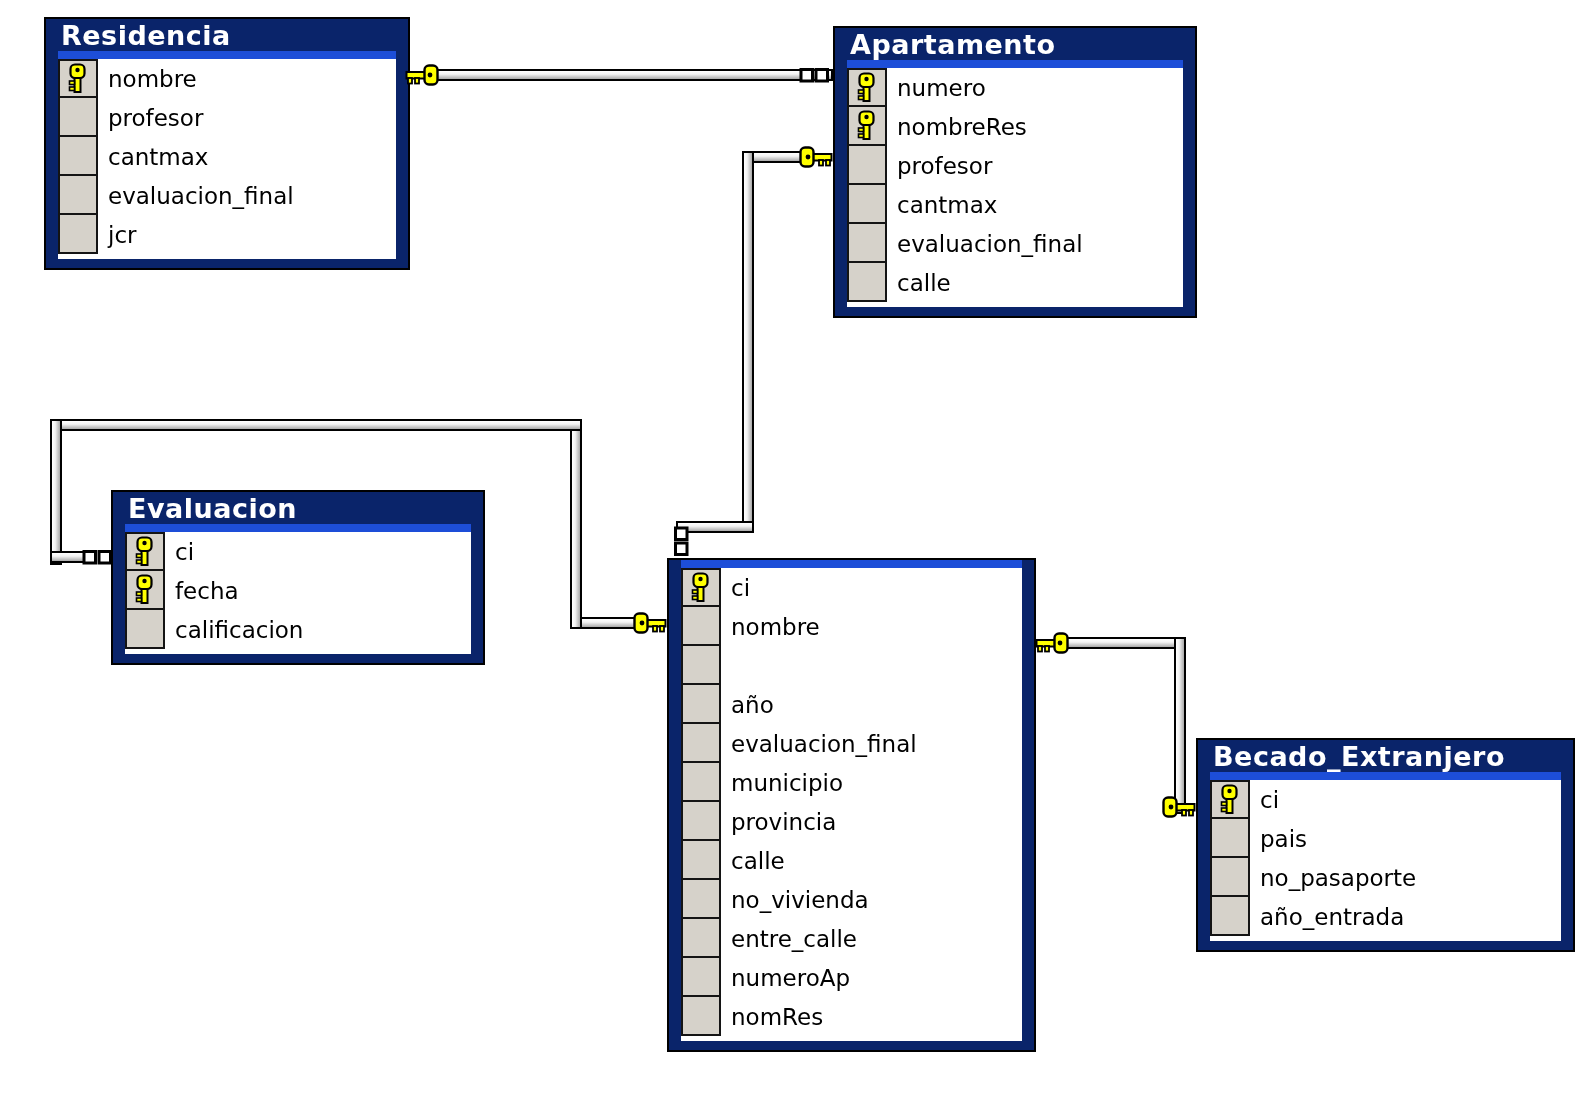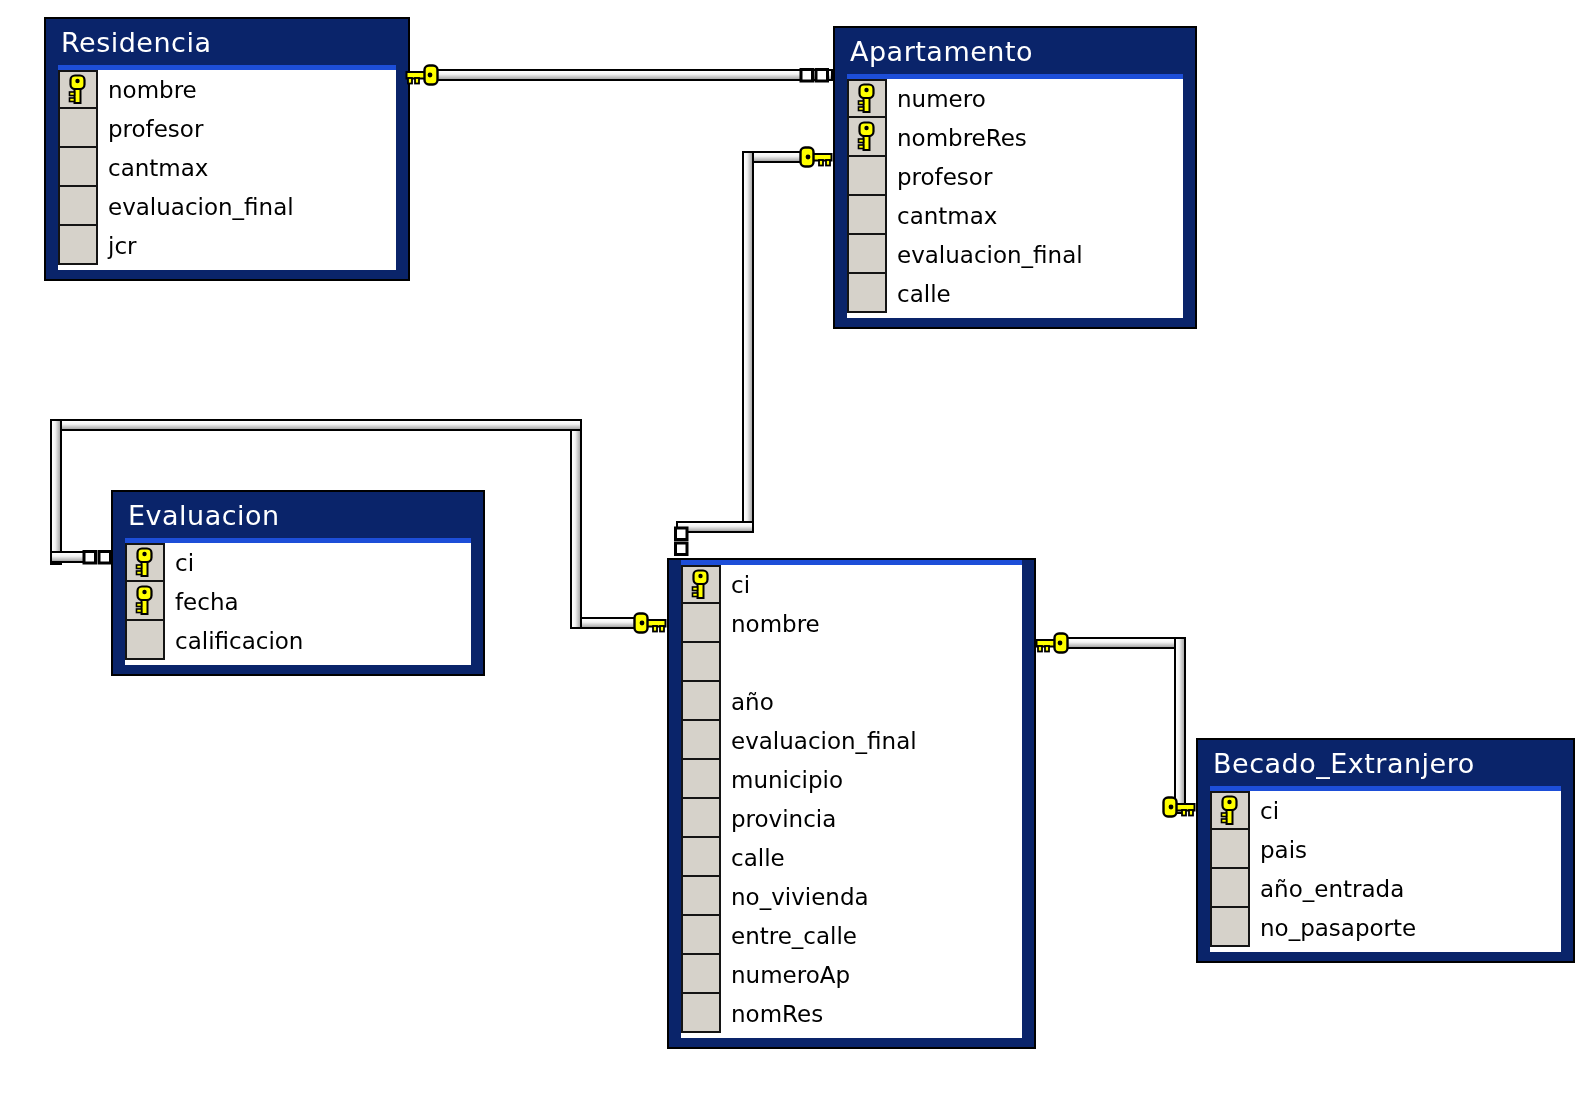--- a/index.html
+++ b/index.html
@@ -7,25 +7,25 @@
     position:relative; width:1585px; height:1107px; background:#ffffff;
     overflow:hidden; font-family:"DejaVu Sans","Liberation Sans",sans-serif;
   }
   
   .tbl {
     position:absolute; box-sizing:border-box; z-index:2;
     background:#0a246a; border:2px solid #000;
     padding:0 12px 9px 12px;
   }
   .tbl-title {
-    height:46px; display:flex; align-items:center;
-    color:#ffffff; font-size:27px; font-weight:normal; letter-spacing:.5px;
+    height:32px; display:flex; align-items:center;
+    color:#ffffff; font-size:27px; font-weight:bold; letter-spacing:.5px;
     padding-left:3px; white-space:nowrap; overflow:hidden;
   }
-  .tbl-body { background:#ffffff; border-top:5px solid #1d4ed8; padding-bottom:5px; }
+  .tbl-body { background:#ffffff; border-top:8px solid #1d4ed8; padding-bottom:5px; }
   .trow { display:flex; height:39px; }
   .kcell {
     flex:0 0 40px; width:40px; box-sizing:border-box; background:#d6d2ca;
     border-left:2px solid #141414; border-right:2px solid #141414; border-bottom:2px solid #141414;
     display:flex; align-items:center; justify-content:center;
   }
   .trow:first-child .kcell { border-top:2px solid #141414; }
   .ncell {
     flex:1; display:flex; align-items:center; padding-left:10px;
     font-size:23px; color:#000; white-space:nowrap; overflow:hidden;
@@ -284,21 +284,21 @@
               </svg></span>
           </div>
           <div class="ncell">ci</div>
         </div>
         <div class="trow">
           <div class="kcell"></div>
           <div class="ncell">pais</div>
         </div>
         <div class="trow">
           <div class="kcell"></div>
+          <div class="ncell">no_pasaporte</div>
+        </div>
+        <div class="trow">
+          <div class="kcell"></div>
           <div class="ncell">año_entrada</div>
-        </div>
-        <div class="trow">
-          <div class="kcell"></div>
-          <div class="ncell">no_pasaporte</div>
         </div>
       </div>
     </div>
   </div>
 
 </body></html>

